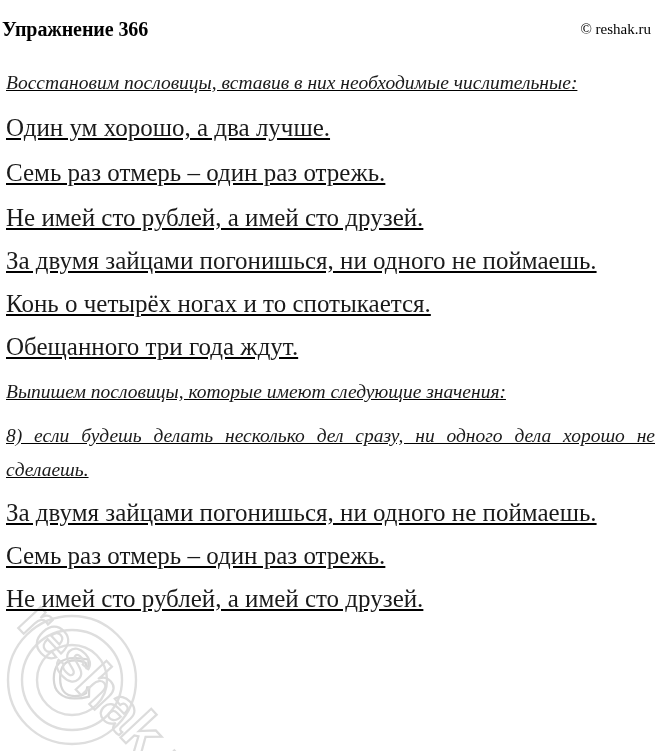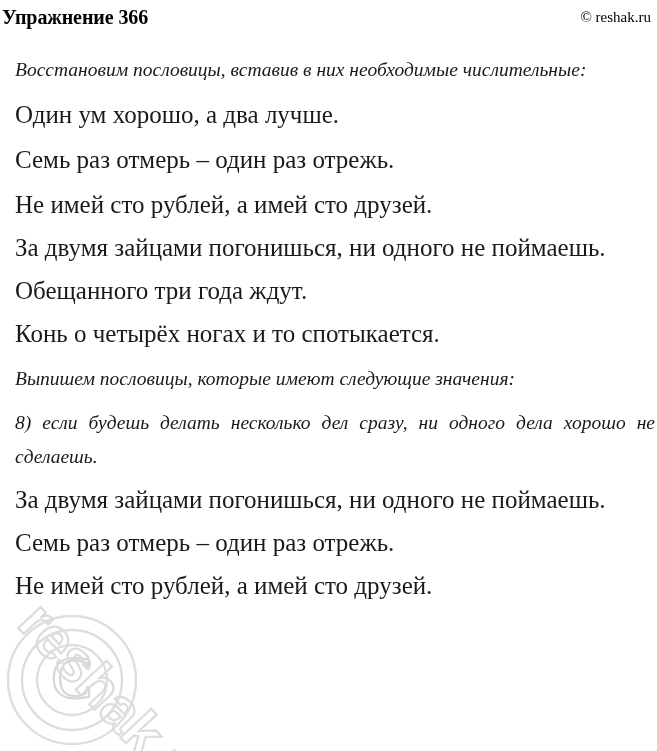--- a/index.html
+++ b/index.html
@@ -35,23 +35,23 @@
     pointer-events: none;
     z-index: 0;
   }
   #watermark svg { display: block; }
 
   
   .header {
     position: relative;
     z-index: 2;
     display: flex;
-    align-items: flex-end;
+    align-items: center;
     justify-content: space-between;
-    padding: 3px 4px 0 2px;
+    padding: 16px 4px 0 2px;
     height: 26px;
   }
   .title {
     font-family: "Liberation Serif", "DejaVu Serif", serif;
     font-weight: bold;
     font-size: 20px;
     line-height: 24px;
     letter-spacing: -0.1px;
     white-space: nowrap;
   }
@@ -60,21 +60,22 @@
     font-size: 15px;
     line-height: 24px;
     white-space: nowrap;
     padding-right: 2px;
   }
 
   
   .content {
     position: relative;
     z-index: 2;
-    padding: 0 2px 0 15px;
+    padding: 0 2px 0 6px;
+    text-decoration: underline;
   }
 
   .para {
     font-size: 19.5px;
     line-height: 34px;
     margin: 0;
     color: #1a1a1a;
   }
   .para.roman {
     font-style: normal;
@@ -124,23 +125,23 @@
     <p class="para italic justify gap-intro">Восстановим пословицы, вставив в них необходимые числительные:</p>
 
     <p class="para roman gap-std">Один ум хорошо, а два лучше.</p>
 
     <p class="para roman gap-std">Семь раз отмерь – один раз отрежь.</p>
 
     <p class="para roman gap-std">Не имей сто рублей, а имей сто друзей.</p>
 
     <p class="para roman gap-tight">За двумя зайцами погонишься, ни одного не поймаешь.</p>
 
+    <p class="para roman gap-tight">Конь о четырёх ногах и то спотыкается.</p>
+
     <p class="para roman gap-tight">Обещанного три года ждут.</p>
-
-    <p class="para roman gap-tight">Конь о четырёх ногах и то спотыкается.</p>
 
     <p class="para italic gap-std">Выпишем пословицы, которые имеют следующие значения:</p>
 
     <p class="para italic justify gap-small">8) если будешь делать несколько дел сразу, ни одного дела хорошо не сделаешь.</p>
 
     <p class="para roman gap-tight">За двумя зайцами погонишься, ни одного не поймаешь.</p>
 
 
     <p class="para roman gap-tight">Семь раз отмерь – один раз отрежь.</p>
 

